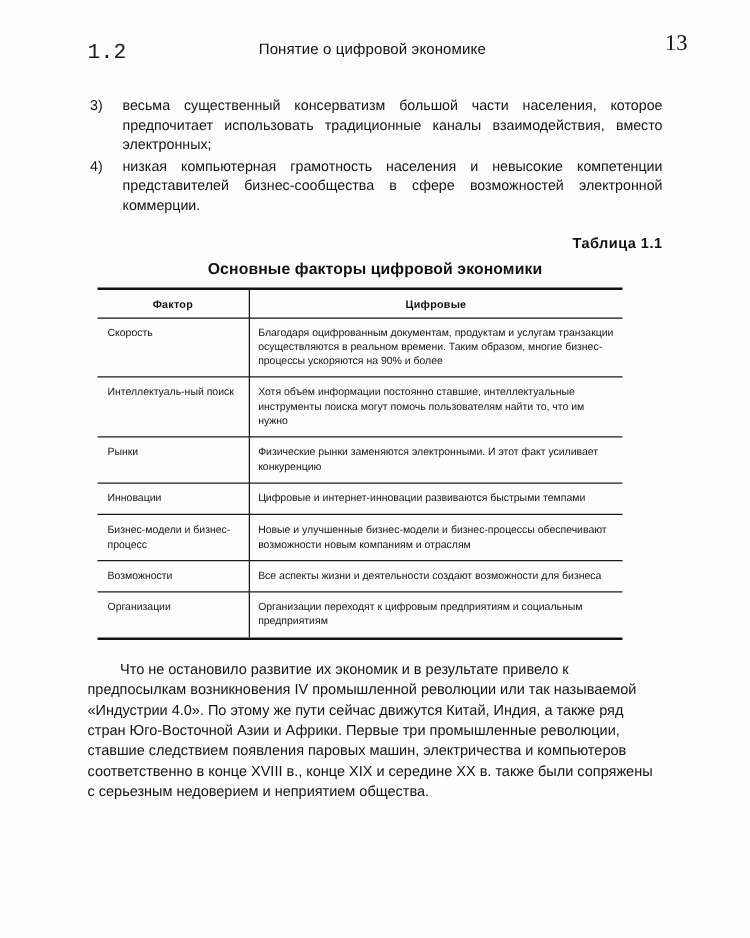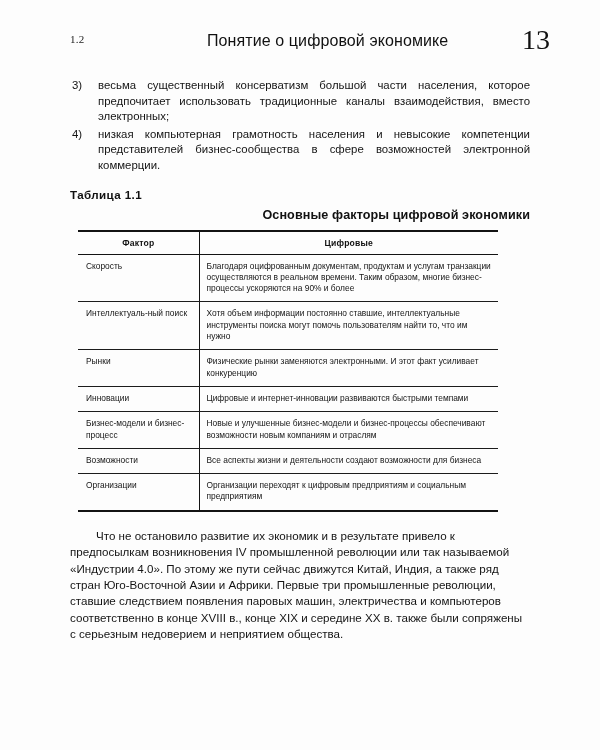--- a/index.html
+++ b/index.html
@@ -26,42 +26,42 @@
     position: absolute;
     top: 30px;
     left: 70px;
     right: 50px;
     height: 22px;
   }
   .rh-section {
     position: absolute;
     left: 0;
     top: 3px;
-    font-family: Liberation Serif, serif;
-    font-size: 11px;
+    font-family: Liberation Mono, monospace;
+    font-size: 17px;
     color: #1a1a1a;
     letter-spacing: .2px;
     text-align: center;
   }
   .rh-title {
     position: absolute;
     left: 92px;
     top: 2px;
-    font-size: 16px;
+    font-size: 12px;
     font-weight: 400;
     color: #111;
     letter-spacing: .1px;
     padding-left: 45px;
   }
   .rh-folio {
     position: absolute;
     right: 0;
     top: -6px;
     font-family: "Liberation Serif", serif;
-    font-size: 28px;
+    font-size: 18px;
     color: #111;
   }
 
   
   .content {
     position: absolute;
     left: 70px;
     top: 78px;
     width: 460px;
   }
@@ -83,29 +83,29 @@
   ol.enum > li .marker {
     position: absolute;
     left: 2px;
     top: 0;
     font-size: 11.4px;
     color: #141414;
   }
 
   .table-label {
     margin-top: 14px;
-    text-align: left;
+    text-align: right;
     font-size: 11.6px;
     font-weight: bold;
     letter-spacing: .4px;
     color: #111;
   }
   .table-caption {
     margin-top: 7px;
-    text-align: right;
+    text-align: center;
     font-size: 12.6px;
     font-weight: bold;
     letter-spacing: .1px;
     color: #111;
   }
 
   
   .tbl-wrap {
     margin-top: 8px;
     margin-left: 8px;

